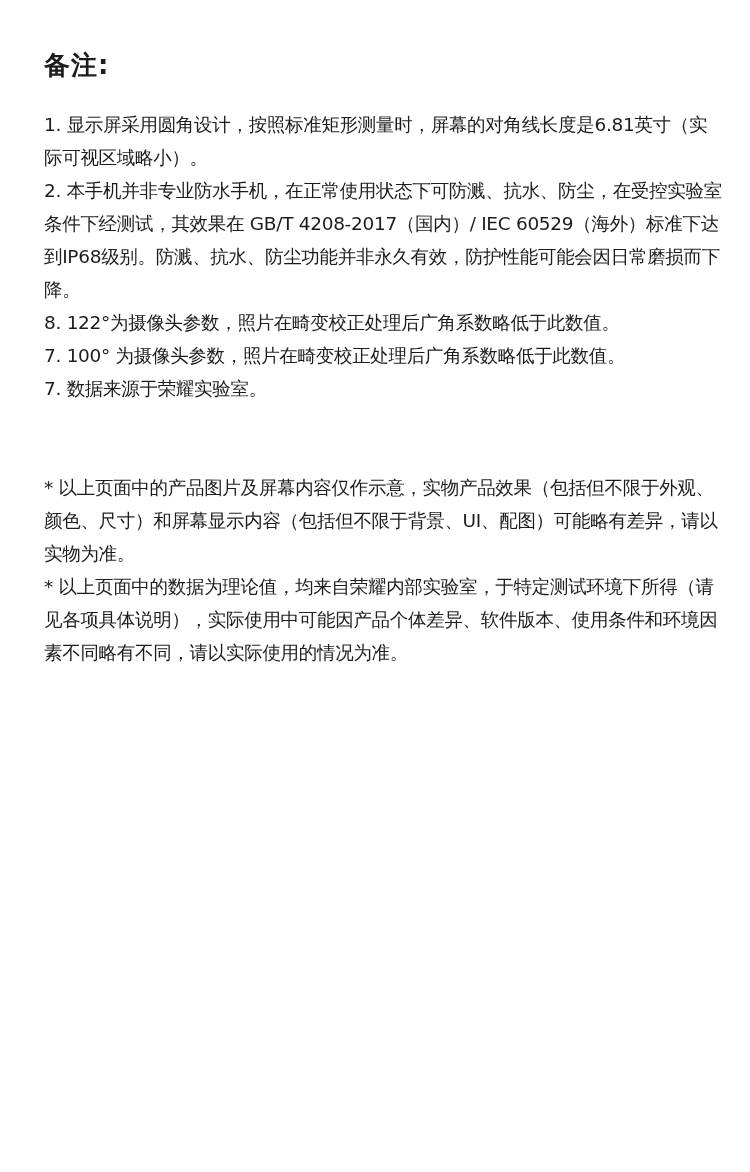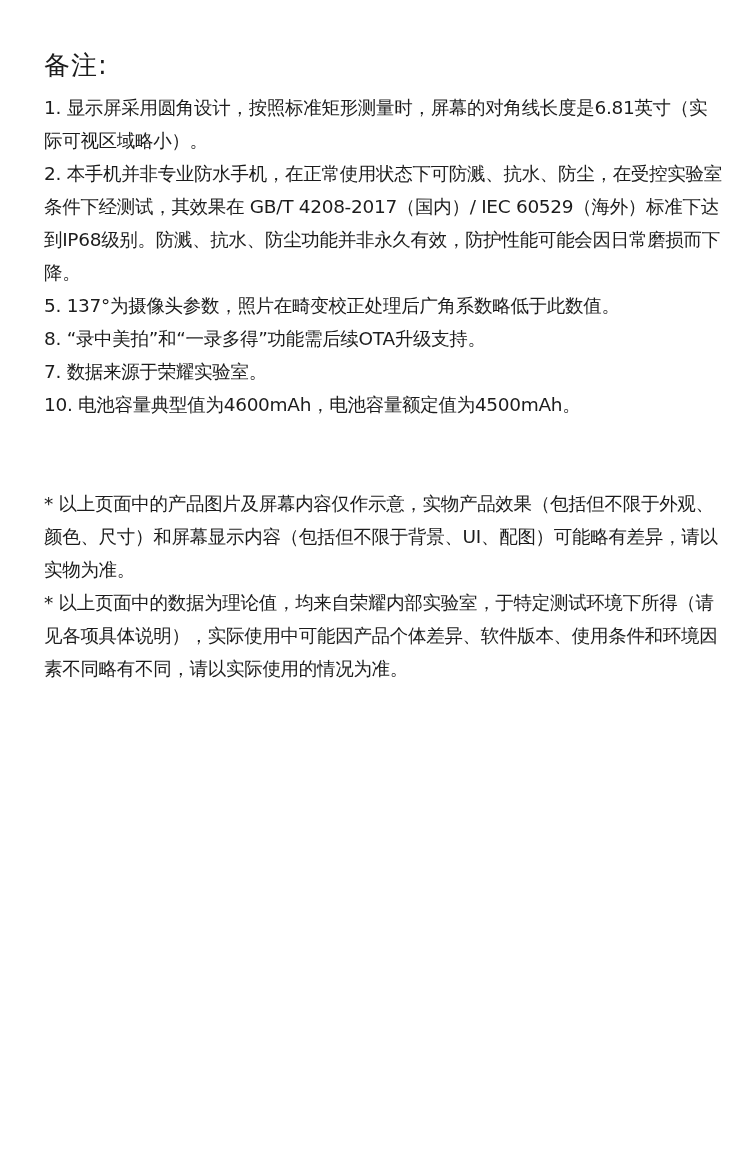--- a/index.html
+++ b/index.html
@@ -2,37 +2,36 @@
 <html><head>
 <meta charset="utf-8">
 <style>
   html, body { margin: 0; padding: 0; background: #ffffff; }
   body {
     width: 750px; height: 1172px; overflow: hidden; position: relative;
     font-family: "DejaVu Sans", "Liberation Sans", sans-serif;
     color: #1c1c1c;
   }
   .page { position: absolute; left: 44px; top: 44px; width: 680px; }
-  .title { font-size: 26px; line-height: 42px; margin: 0 0 5px 0; font-weight: normal; letter-spacing: 1px; }
+  .title { font-size: 26px; line-height: 42px; margin: 0 0 22px 0; font-weight: bold; letter-spacing: 1px; }
   .note { font-size: 18.5px; line-height: 33px; margin: 0; letter-spacing: -0.3px; }
   .spacer { height: 66px; }
 </style>
 </head>
 <body>
 
 <div class="page">
   <h1 class="title">备注:</h1>
 
   <div>
     <p class="note">1. 显示屏采用圆角设计，按照标准矩形测量时，屏幕的对角线长度是6.81英寸（实际可视区域略小）。</p>
     <p class="note">2. 本手机并非专业防水手机，在正常使用状态下可防溅、抗水、防尘，在受控实验室条件下经测试，其效果在 GB/T 4208-2017（国内）/ IEC 60529（海外）标准下达到IP68级别。防溅、抗水、防尘功能并非永久有效，防护性能可能会因日常磨损而下降。</p>
-    <p class="note">5. 137°为摄像头参数，照片在畸变校正处理后广角系数略低于此数值。</p>
-    <p class="note">8. “录中美拍”和“一录多得”功能需后续OTA升级支持。</p>
+    <p class="note">8. 122°为摄像头参数，照片在畸变校正处理后广角系数略低于此数值。</p>
+    <p class="note">7. 100° 为摄像头参数，照片在畸变校正处理后广角系数略低于此数值。</p>
     <p class="note">7. 数据来源于荣耀实验室。</p>
-    <p class="note">10. 电池容量典型值为4600mAh，电池容量额定值为4500mAh。</p>
   </div>
 
   <div class="spacer"></div>
 
   <div>
     <p class="note">* 以上页面中的产品图片及屏幕内容仅作示意，实物产品效果（包括但不限于外观、颜色、尺寸）和屏幕显示内容（包括但不限于背景、UI、配图）可能略有差异，请以实物为准。</p>
     <p class="note">* 以上页面中的数据为理论值，均来自荣耀内部实验室，于特定测试环境下所得（请见各项具体说明），实际使用中可能因产品个体差异、软件版本、使用条件和环境因素不同略有不同，请以实际使用的情况为准。</p>
   </div>
 </div>
 

